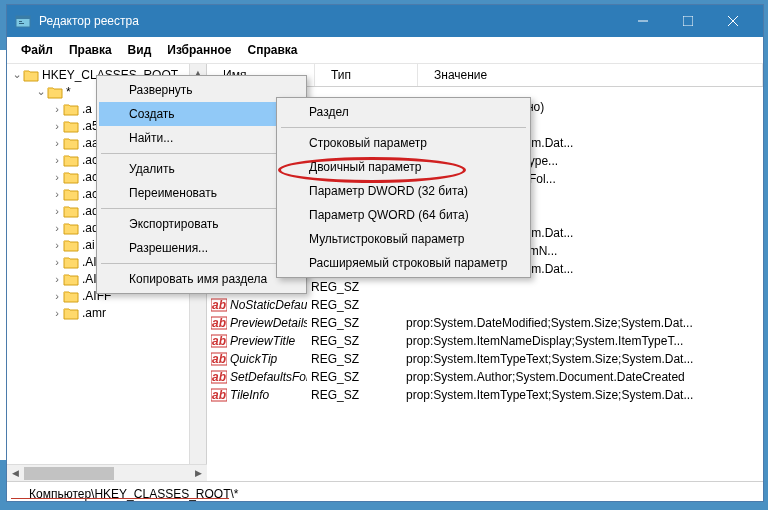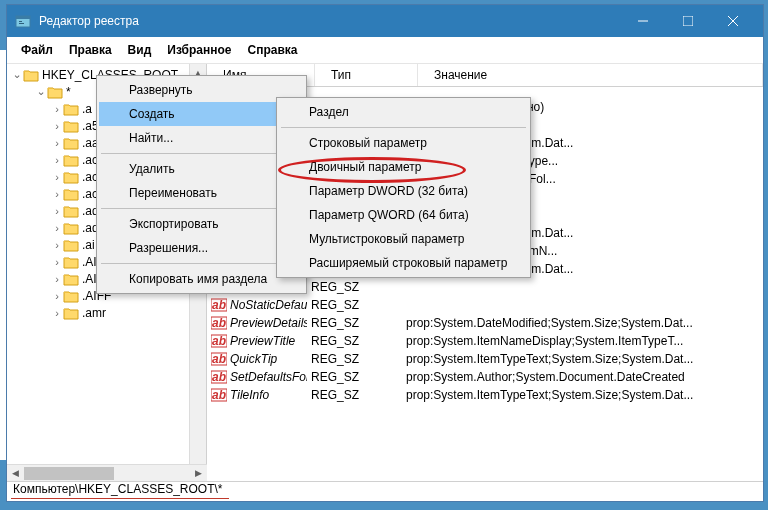--- a/index.html
+++ b/index.html
@@ -26,21 +26,21 @@
 .col-name { width: 100px; }
 .col-type { width: 95px; }
 .col-val { flex: 1; }
 .listbody { flex: 1; overflow: hidden; }
 .listrow { display: flex; height: 18px; align-items: center; }
 .cell { padding: 0 4px; overflow: hidden; white-space: nowrap; text-overflow: ellipsis; font-size: 12px; margin-top: 21px; }
 .cell-name { width: 100px; display: flex; align-items: flex-start; font-style: italic; }
 .cell-type { width: 95px; }
 .cell-val { flex: 1; }
 .vicon { width: 16px; height: 14px; margin-right: 3px; display: inline-flex; flex-shrink: 0; }
-.status { height: 20px; border-top: 1px solid #d0d0d0; display: flex; align-items: flex-start; padding: 0 6px; font-size: 12px; }
+.status { height: 20px; border-top: 1px solid #d0d0d0; display: flex; align-items: flex-end; padding: 0 22px; font-size: 12px; }
 .status-underline { position: absolute; bottom: 2px; left: 4px; width: 218px; height: 1px; background: #c0392b; }
 .ctx { position: absolute; background: #f0f0f0; border: 1px solid #a0a0a0; box-shadow: 3px 3px 6px rgba(0,0,0,.25); padding: 2px; z-index: 10; }
 .ctx-item { padding: 5px 28px 5px 30px; white-space: nowrap; cursor: default; position: relative; font-size: 12px; }
 .ctx-item.hl { background: #91c9f7; }
 .ctx-sep { height: 1px; background: #c0c0c0; margin: 3px 2px; }
 .ctx-arrow { position: absolute; right: 8px; top: 50%; transform: translateY(-50%); font-size: 10px; }
 .oval { position: absolute; border: 3px solid #d02020; border-radius: 50%; z-index: 20; pointer-events: none; }
 .vscroll { position: absolute; right: 0; top: 0; bottom: 0; width: 17px; background: #f0f0f0; border-left: 1px solid #dcdcdc; }
 .vscroll .arrow { height: 17px; display: flex; align-items: center; justify-content: center; color: #606060; font-size: 9px; cursor: pointer; }
 .vscroll .thumb { position: absolute; left: 2px; right: 2px; background: #c2c2c2; }

